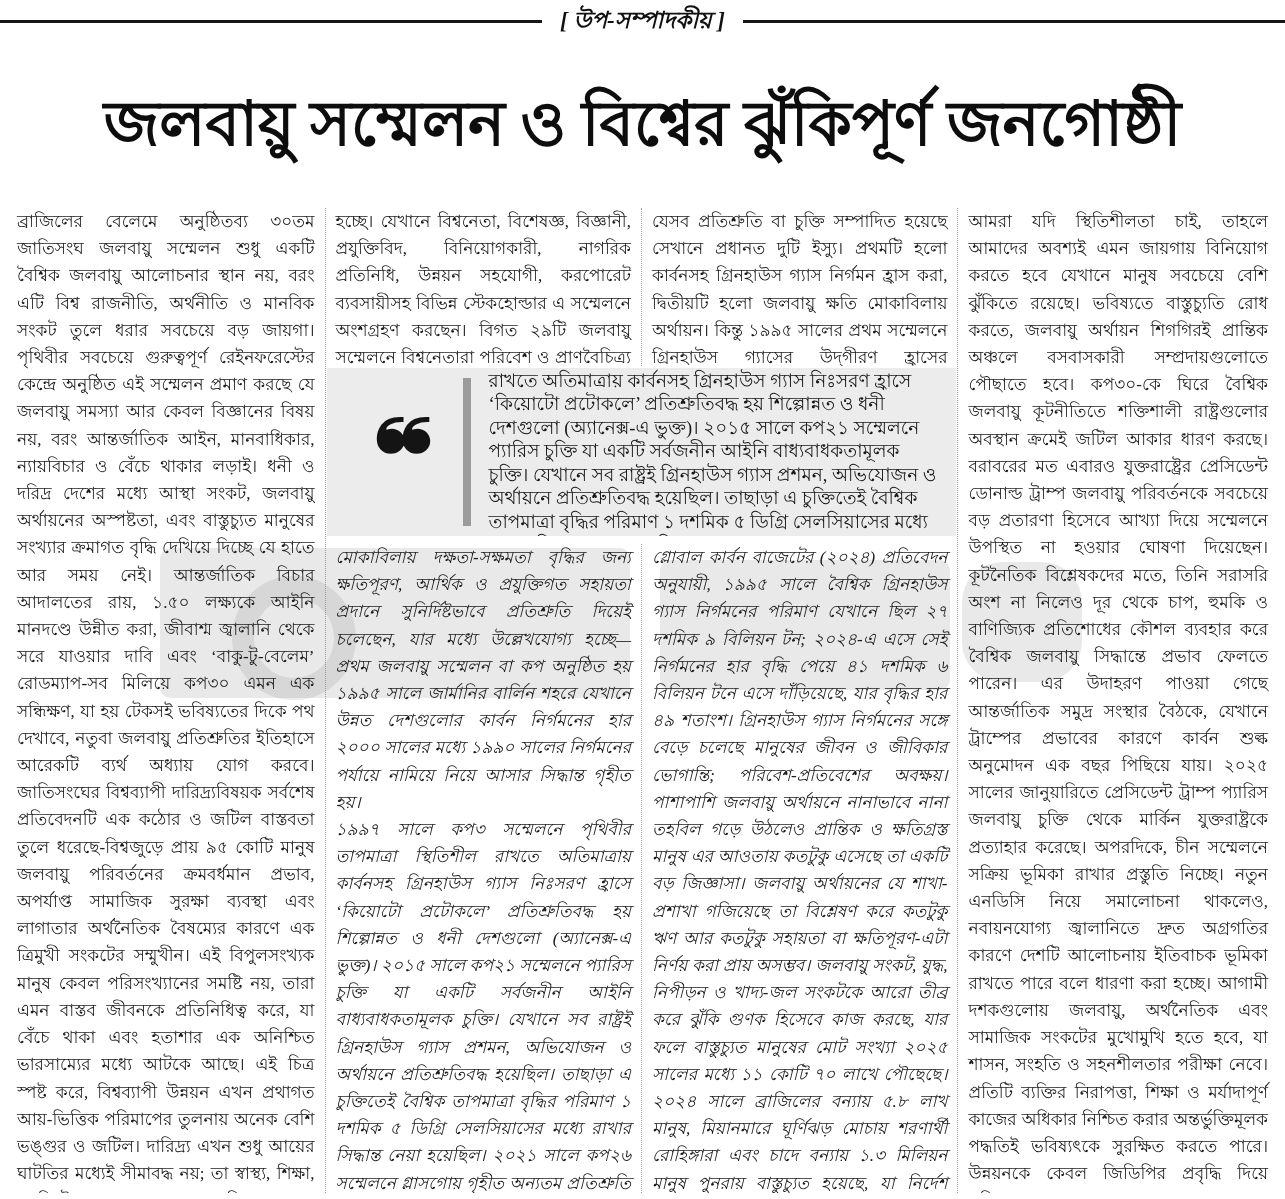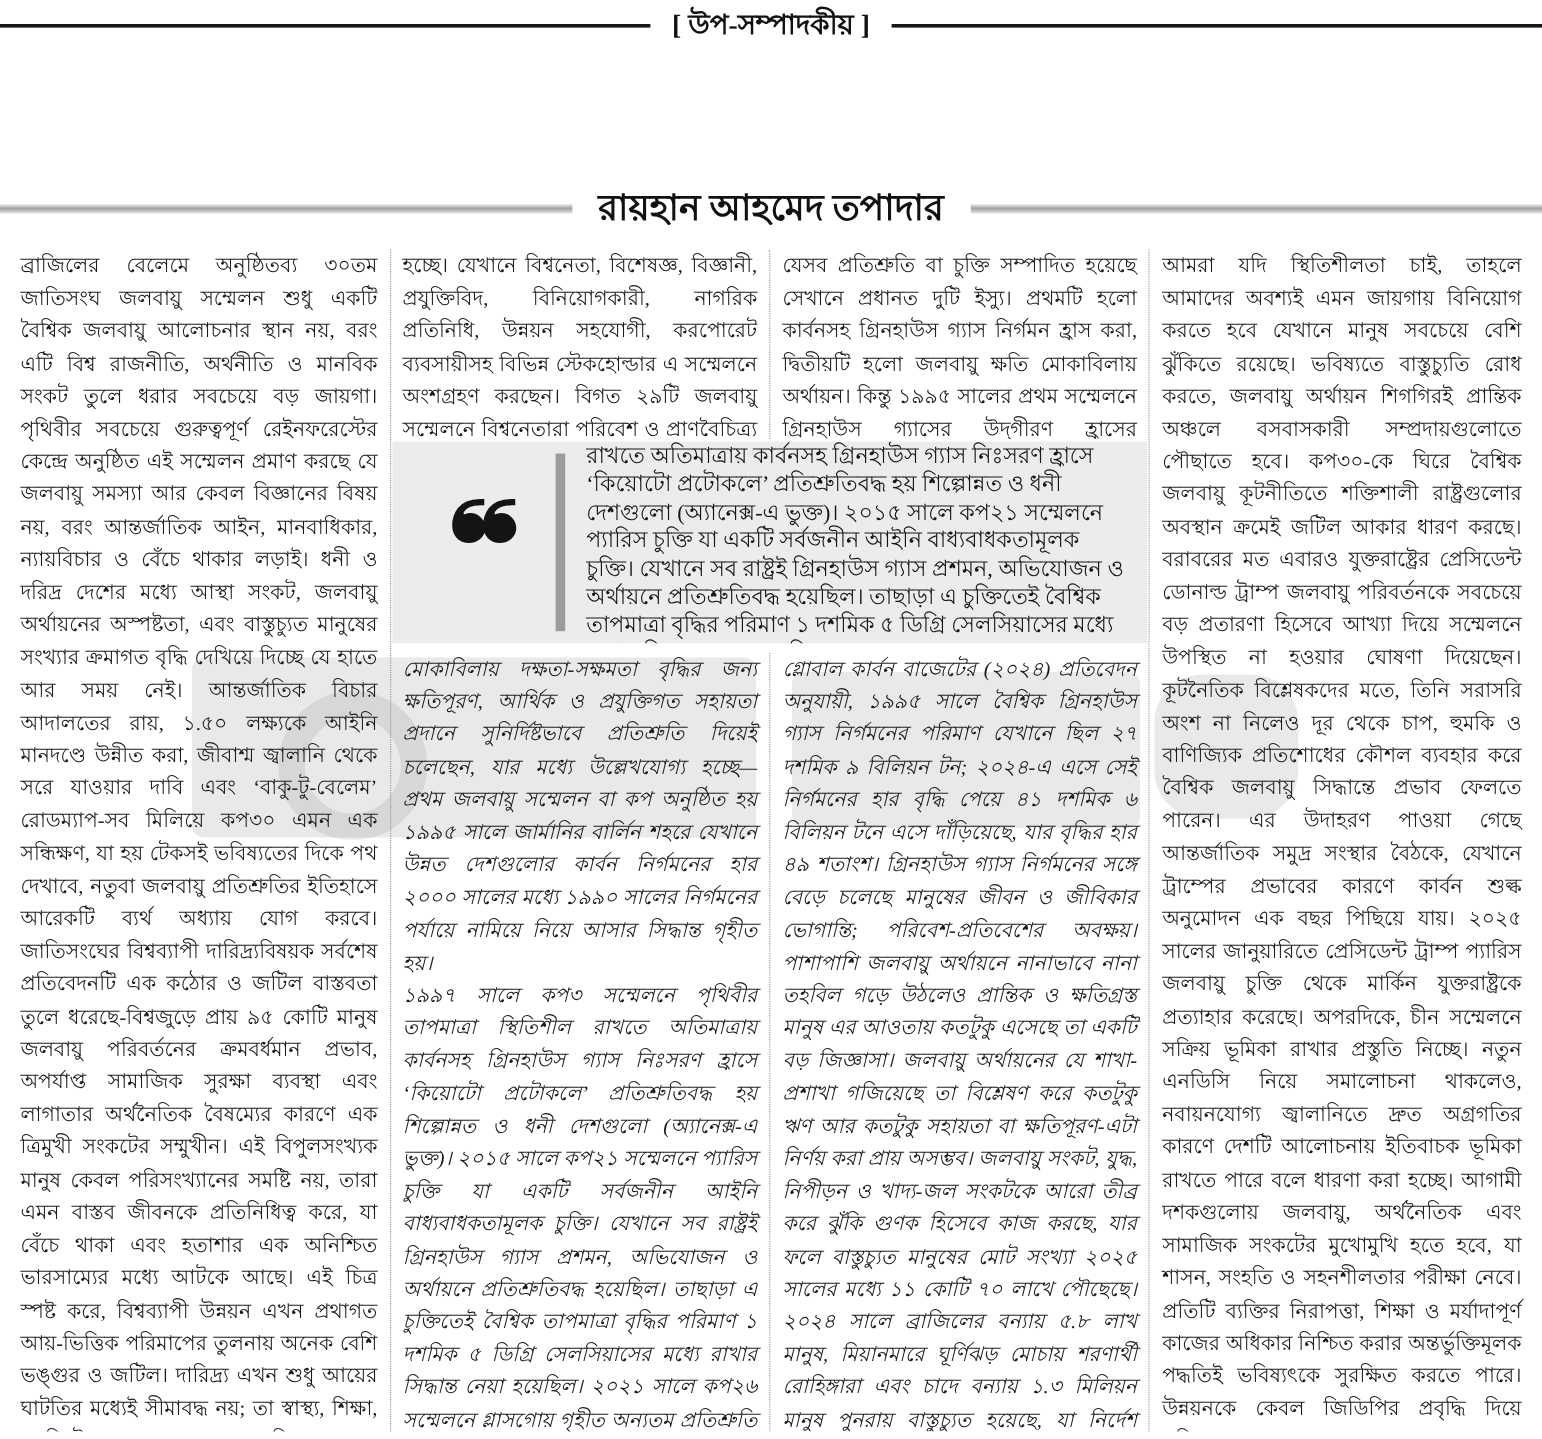--- a/index.html
+++ b/index.html
@@ -6,21 +6,21 @@
   body{
     width:1285px;height:1199px;overflow:hidden;position:relative;
     font-family:"Liberation Serif","DejaVu Serif",serif;
     color:#1b1b1b;
   }
   .page{position:relative;width:1285px;height:1199px;background:#fff;}
 
   
   .kicker-row{
     position:absolute;top:6px;left:0;width:1285px;height:30px;
-    display:flex;align-items:center;justify-content:center;gap:14px;
+    display:flex;align-items:center;justify-content:center;gap:14px;font-style:italic;
   }
   .kicker-rule{flex:1;height:3px;background:#171717;}
   .kicker-label{
     flex:0 0 auto;font-weight:700;font-size:23px;white-space:nowrap;
     font-family:"Liberation Serif","DejaVu Serif",serif;color:#111;
     padding:0 4px;
   }
   .headline{
     position:absolute;top:44px;left:0;width:1285px;text-align:center;
     font-size:62px;font-weight:700;color:#0d0d0d;line-height:1.25;
@@ -84,26 +84,22 @@
 <body>
 
 <div class="page">
 
   <div class="kicker-row">
     <div class="kicker-rule"></div>
     <div class="kicker-label">[ উপ-সম্পাদকীয় ]</div>
     <div class="kicker-rule"></div>
   </div>
 
+  <h1 class="headline">জলবায়ু সম্মেলন ও বিশ্বের ঝুঁকিপূর্ণ জনগোষ্ঠী</h1>
 
-  <div class="byline-row">
-    <div class="byline-rule"></div>
-    <div class="byline">রায়হান আহমেদ তপাদার</div>
-    <div class="byline-rule"></div>
-  </div>
 
   <div class="wm">
     <div class="wm-block" style="left:160px;top:548px;width:470px;height:150px;"></div>
     <div class="wm-ring" style="left:232px;top:576px;width:80px;height:80px;"></div>
     <div class="wm-block" style="left:660px;top:560px;width:290px;height:130px;"></div>
     <div class="wm-block" style="left:962px;top:562px;width:120px;height:120px;border-radius:40px;"></div>
   </div>
 
   <div class="columns">
 

